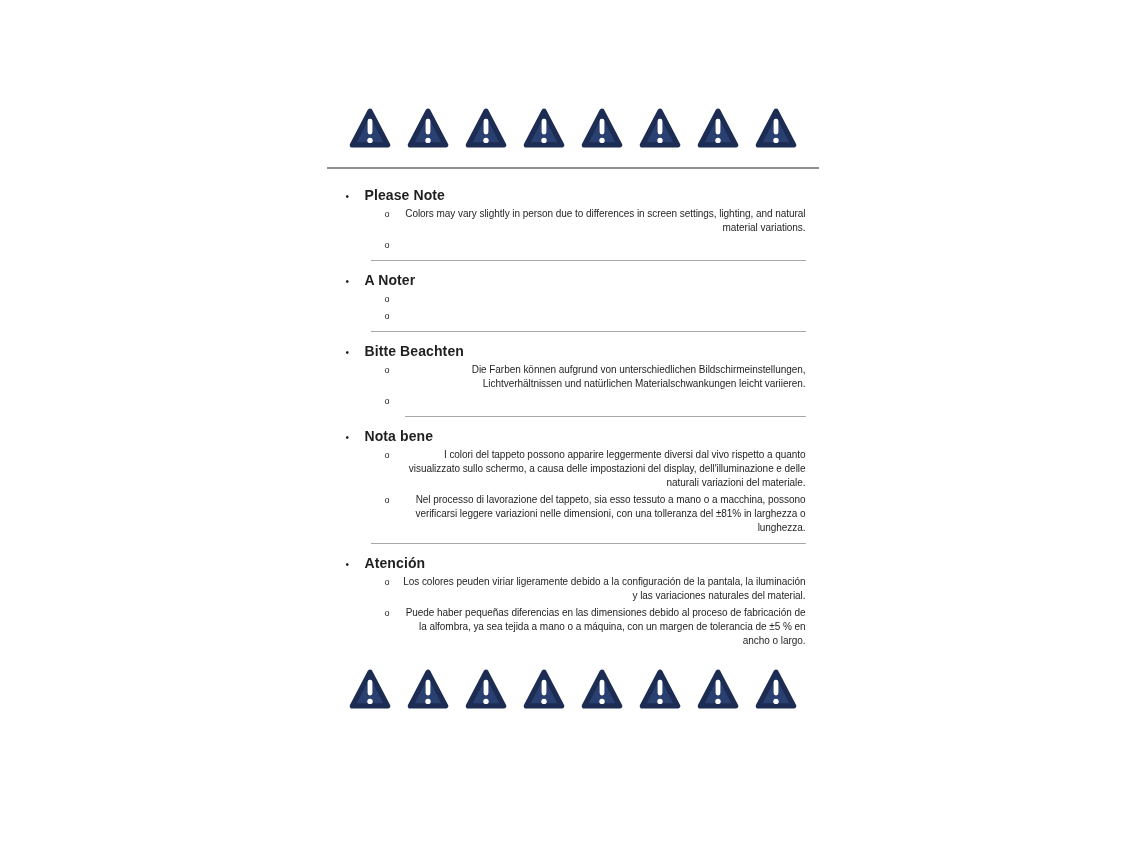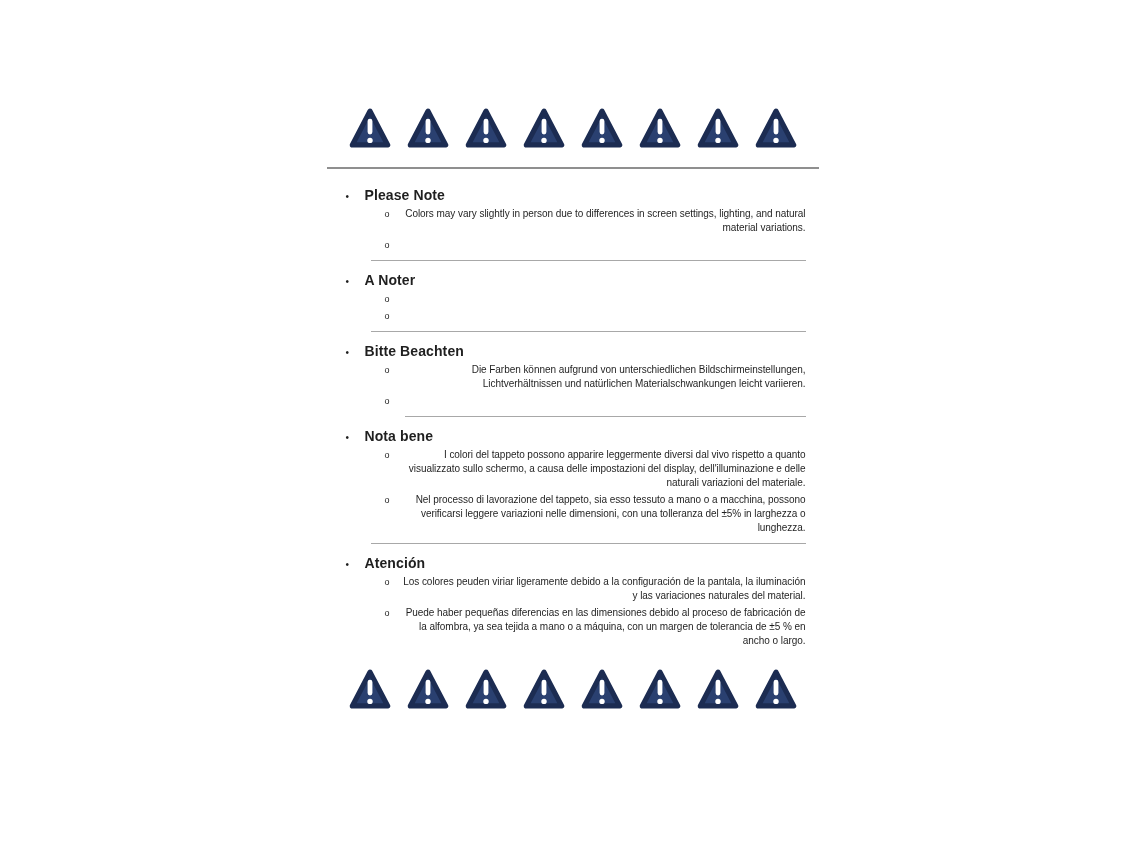--- a/index.html
+++ b/index.html
@@ -190,21 +190,21 @@
     <div class="sec-head">
       <span class="lvl1-marker">•</span>
       <span class="sec-title">Nota bene</span>
     </div>
     <div class="sub">
       <span class="lvl2-marker">o</span>
       <span class="sub-text">I colori del tappeto possono apparire leggermente diversi dal vivo rispetto a quanto visualizzato sullo schermo, a causa delle impostazioni del display, dell'illuminazione e delle naturali variazioni del materiale.</span>
     </div>
     <div class="sub">
       <span class="lvl2-marker">o</span>
-      <span class="sub-text">Nel processo di lavorazione del tappeto, sia esso tessuto a mano o a macchina, possono verificarsi leggere variazioni nelle dimensioni, con una tolleranza del ±5% in larghezza o lunghezza.</span>
+      <span class="sub-text">Nel processo di lavorazione del tappeto, sia esso tessuto a mano o a macchina, possono verificarsi leggere variazioni nelle dimensioni, con una tolleranza del ±81% in larghezza o lunghezza.</span>
     </div>
   </div>
   <hr class="sep">
 
   <div class="section">
     <div class="sec-head">
       <span class="lvl1-marker">•</span>
       <span class="sec-title">Atención</span>
     </div>
     <div class="sub">

